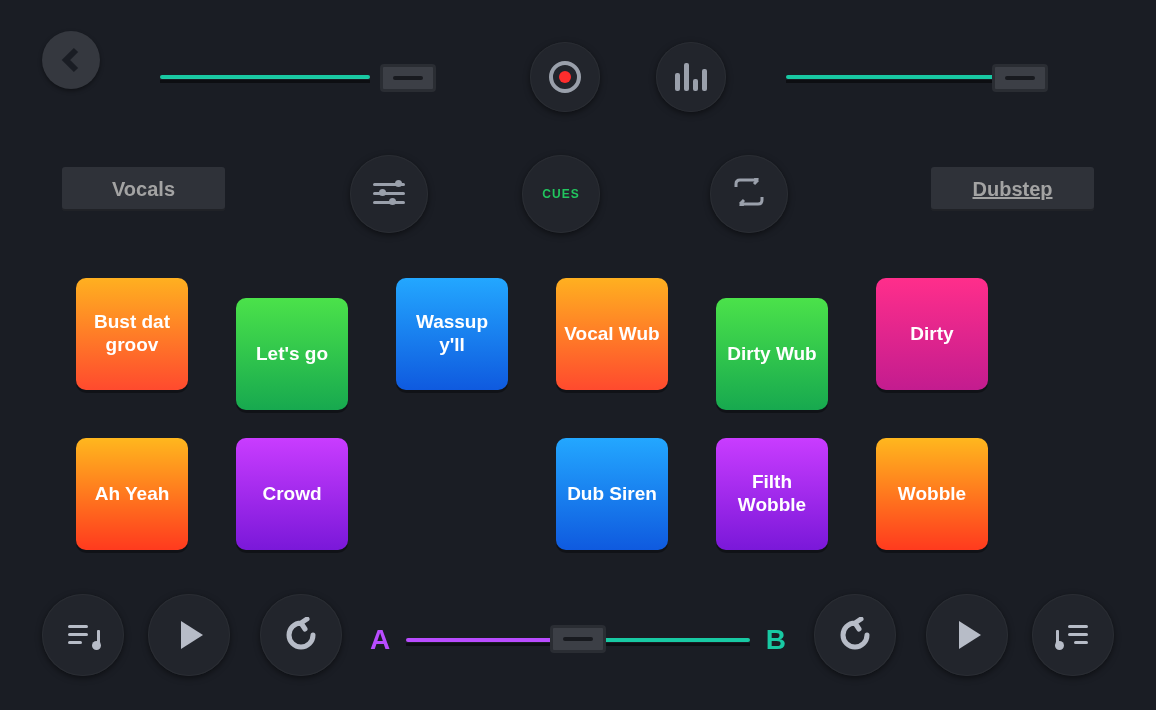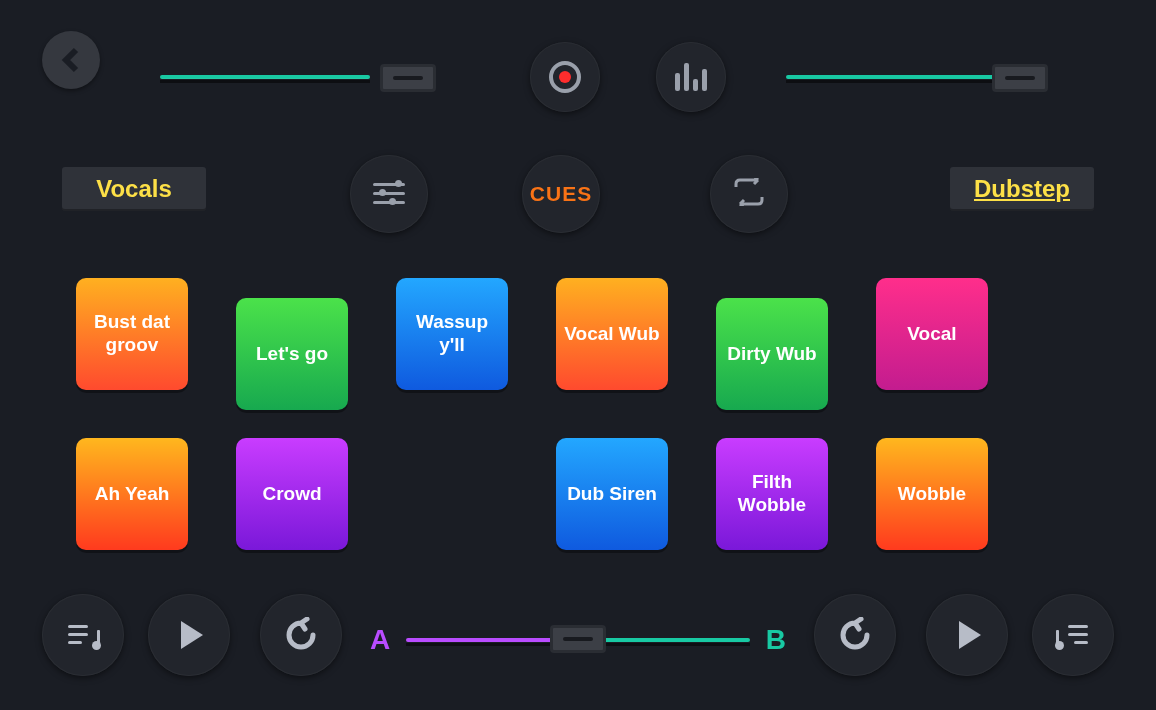--- a/index.html
+++ b/index.html
@@ -99,33 +99,33 @@
     .eq-bars span:nth-child(3){height:12px}
     .eq-bars span:nth-child(4){height:22px}
 
     
     .mid-row {
       position:absolute;
       top:155px; left:0; right:0; height:70px;
     }
     .label-pill {
       position:absolute;
-      width:144px; height:44px;
+      width:163px; height:44px;
       background:#2f3239;
-      color:#fde047;
-      font-size:24px; font-weight:600;
+      color:#a3a3a3;
+      font-size:20px; font-weight:600;
       display:flex; align-items:center; justify-content:center;
       border-radius:3px;
       box-shadow: inset 0 -2px 0 rgba(0,0,0,0.3);
     }
     .label-pill.left { left:62px; top:12px; }
     .label-pill.right { right:62px; top:12px;text-decoration:underline; }
 
     .settings-btn { left:350px; top:0px; width:78px;height:78px;}
-    .cues-btn { left:522px; top:0px; width:78px;height:78px; color:#f97316; font-weight:900; font-size:21px; letter-spacing:1px;}
+    .cues-btn { left:522px; top:0px; width:78px;height:78px; color:#22c55e; font-weight:900; font-size:12px; letter-spacing:1px;}
     .shuffle-btn { left:710px; top:0px; width:78px;height:78px;}
 
     .sliders-icon { position:relative; width:32px; height:26px;}
     .sliders-icon .line{position:absolute;height:3px;background:#9aa0ab;border-radius:2px;left:0;right:0;}
     .sliders-icon .line:nth-child(1){top:2px}
     .sliders-icon .line:nth-child(2){top:11px}
     .sliders-icon .line:nth-child(3){top:20px}
     .sliders-icon .dot{position:absolute;width:7px;height:7px;background:#9aa0ab;border-radius:50%;}
     .sliders-icon .d1{top:-1px;left:22px}
     .sliders-icon .d2{top:8px;left:6px}
@@ -269,21 +269,21 @@
   <div class="pad-bank">
     <div class="pad grad-orange">Bust dat groov</div>
     <div class="pad grad-green">Let's go</div>
     <div class="pad grad-blue">Wassup y'll</div>
     <div class="pad grad-fire">Ah Yeah</div>
     <div class="pad grad-purple">Crowd</div>
   </div>
   <div class="pad-bank">
     <div class="pad grad-orange">Vocal Wub</div>
     <div class="pad grad-green">Dirty Wub</div>
-    <div class="pad grad-pink">Vocal</div>
+    <div class="pad grad-pink">Dirty</div>
     <div class="pad grad-blue">Dub Siren</div>
     <div class="pad grad-purple">Filth Wobble</div>
     <div class="pad grad-fire">Wobble</div>
   </div>
 </div>
 
 <div class="bottom-row">
   <div class="bot-btn" style="left:42px">
     <div class="tracklist-icon">
       <div class="l l1"></div>

